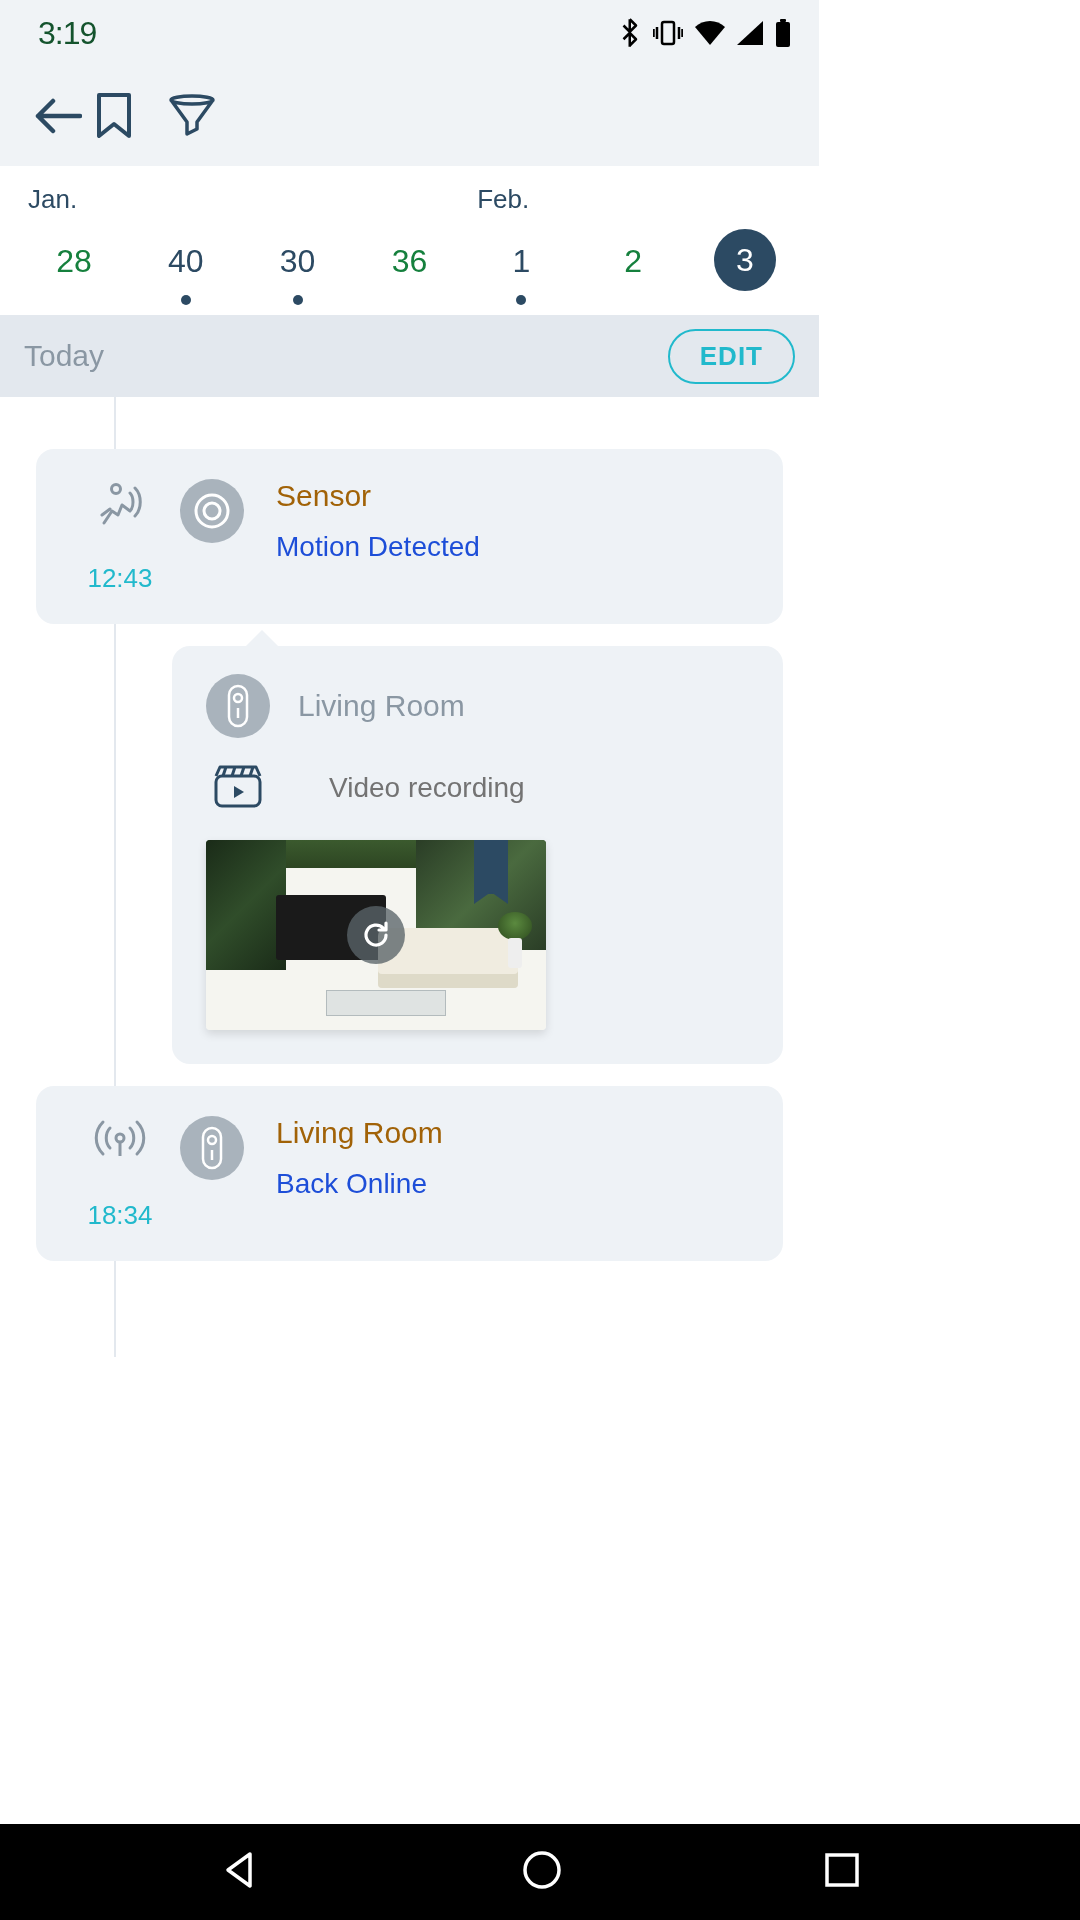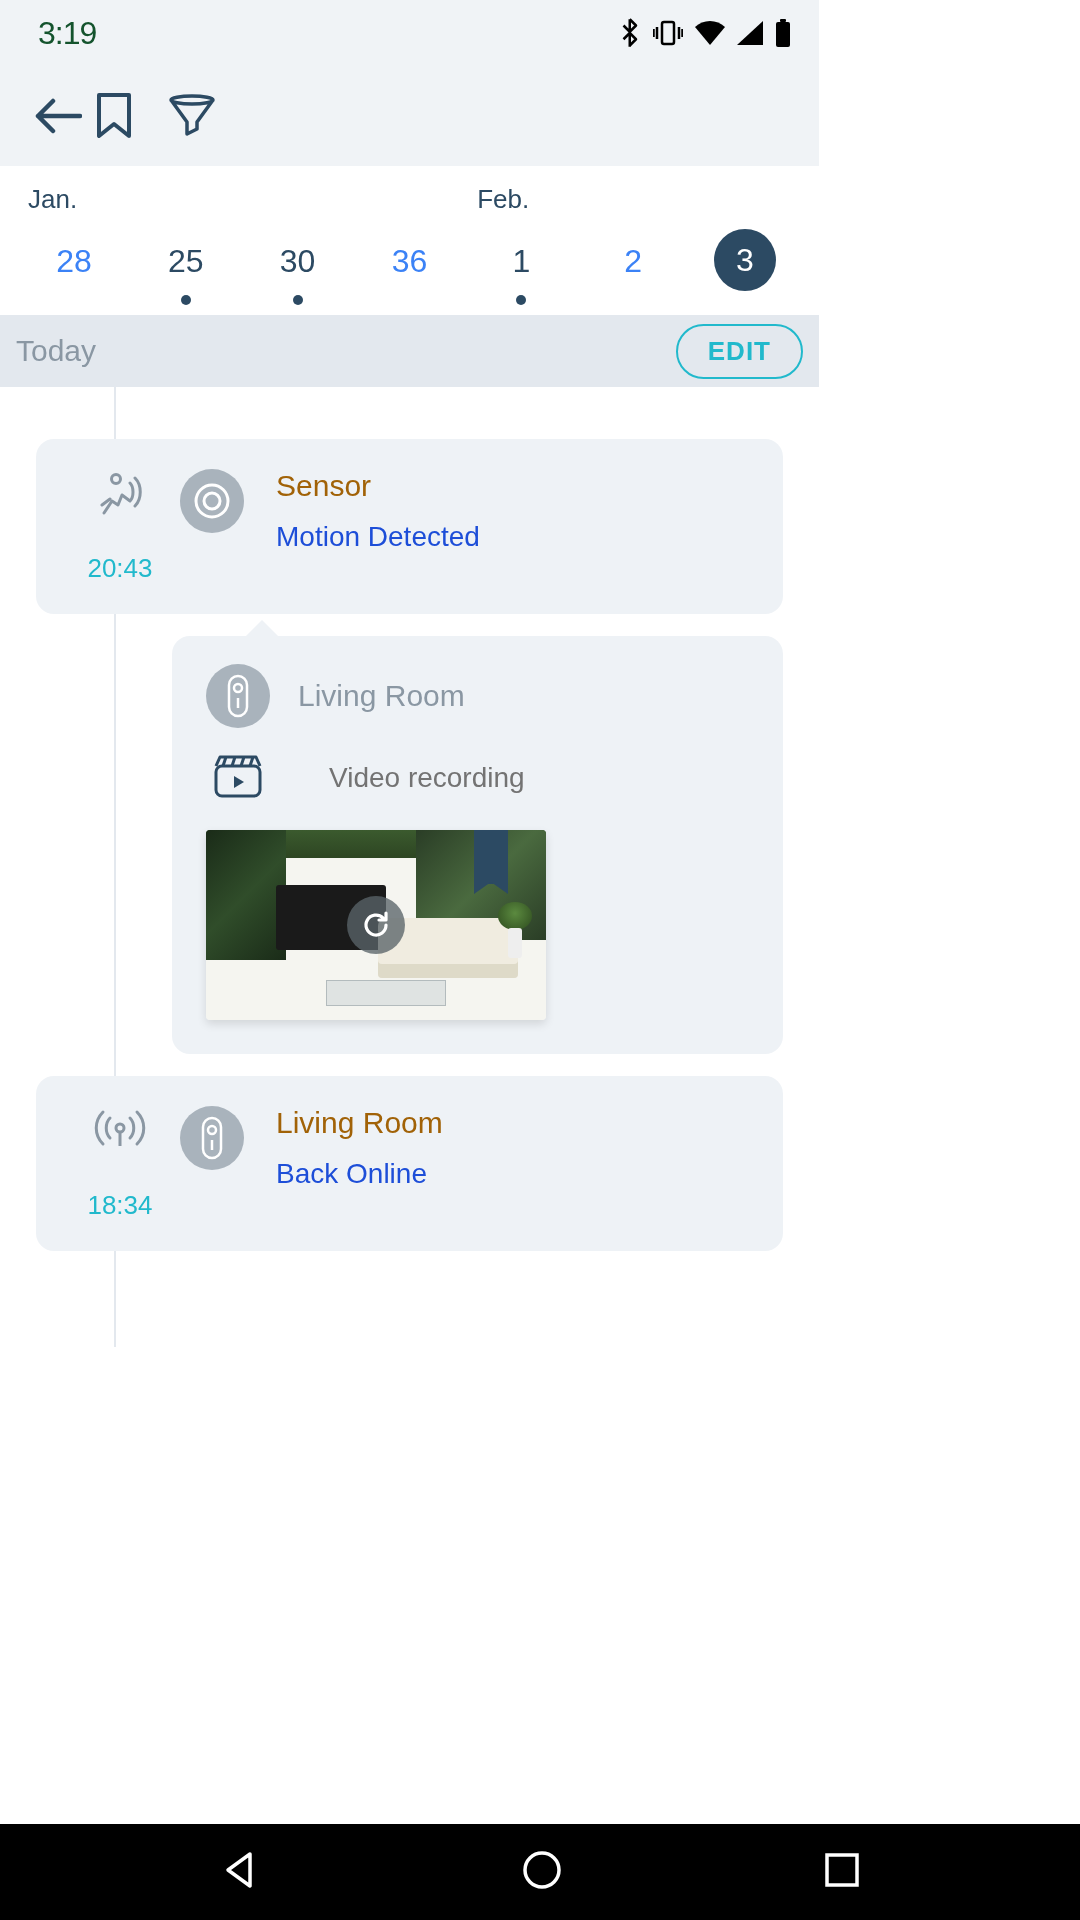--- a/index.html
+++ b/index.html
@@ -17,26 +17,26 @@
   .hdr-btn { width: 56px; height: 56px; display: flex; align-items: center; justify-content: center; }
   .hdr-spacer { width: 22px; }
 
   
   .cal-strip { background: #fff; padding: 18px 0 10px 0; }
   .cal-months { display: flex; padding: 0 28px; font-size: 26px; font-weight: 500; color: #2c4a63; }
   .cal-months .m2 { margin-left: 400px; }
   .cal-days { display: flex; justify-content: space-around; align-items: flex-start; margin-top: 14px; padding: 0 18px; }
   .cal-day { width: 64px; display: flex; flex-direction: column; align-items: center; position: relative; }
   .cal-day-num { font-size: 32px; font-weight: 500; color: #2c4a63; line-height: 64px; }
-  .cal-day.faded .cal-day-num { color: #3b82f6; }
+  .cal-day.faded .cal-day-num { color: #15803d; }
   .cal-day.selected .cal-day-num { color: #fff; background: #2c4a63; width: 62px; height: 62px; border-radius: 50%; display: flex; align-items: center; justify-content: center; }
   .cal-dot { width: 10px; height: 10px; border-radius: 50%; background: #2c4a63; margin-top: 2px; }
 
   
-  .section-bar { height: 72px; background: #e3e8ee; display: flex; align-items: center; justify-content: space-between; padding: 0 16px; }
+  .section-bar { height: 82px; background: #e3e8ee; display: flex; align-items: center; justify-content: space-between; padding: 0 24px; }
   .section-title { font-size: 30px; color: #8a97a3; }
   .edit-btn { border: 2.5px solid #21b9cc; color: #21b9cc; font-size: 26px; font-weight: 600; letter-spacing: 1px; padding: 10px 30px; border-radius: 32px; background: transparent; }
 
   
   .timeline { position: relative; padding-top: 30px; padding-bottom: 30px; height: 960px; overflow: hidden; }
   .timeline-rail { position: absolute; left: 114px; top: 0; bottom: 0; width: 2px; background: #e3e8ee; }
 
   .ev-card { background: #eef2f6; border-radius: 18px; margin: 22px 36px; display: flex; padding: 30px 24px; position: relative; }
   .ev-left { width: 120px; display: flex; flex-direction: column; align-items: center; }
   .ev-left-icon { width: 56px; height: 56px; color: #8a97a3; }
@@ -120,21 +120,21 @@
 <div class="cal-strip">
   <div class="cal-months">
     <span>Jan.</span>
     <span class="m2">Feb.</span>
   </div>
   <div class="cal-days">
     <div class="cal-day faded">
         <span class="cal-day-num">28</span>
       </div>
     <div class="cal-day">
-        <span class="cal-day-num">25</span>
+        <span class="cal-day-num">40</span>
         <span class="cal-dot"></span>
       </div>
     <div class="cal-day">
         <span class="cal-day-num">30</span>
         <span class="cal-dot"></span>
       </div>
     <div class="cal-day faded">
         <span class="cal-day-num">36</span>
       </div>
     <div class="cal-day">
@@ -159,21 +159,21 @@
   <div class="timeline-rail"></div>
 
   <div class="ev-card">
     <div class="ev-left">
       <span class="ev-left-icon">
         <svg width="56" height="56" viewBox="0 0 56 56">
             <circle cx="24" cy="10" r="4.5" stroke="#8a97a3" stroke-width="3" fill="none"></circle>
             <path d="M12 44l8-12 6 4 4-10 8 6M18 30l-8 6m28-22c4 4 4 14 0 18m5-23c7 7 7 21 0 28" stroke="#8a97a3" stroke-width="3" fill="none" stroke-linecap="round" stroke-linejoin="round"></path>
           </svg>
       </span>
-      <span class="ev-time">20:43</span>
+      <span class="ev-time">12:43</span>
     </div>
     <div class="ev-body">
       <span class="ev-round-icon">
         <svg width="38" height="38" viewBox="0 0 38 38">
             <circle cx="19" cy="19" r="16" stroke="#fff" stroke-width="3" fill="none"></circle>
             <circle cx="19" cy="19" r="8" stroke="#fff" stroke-width="3" fill="none"></circle>
           </svg>
       </span>
       <div class="ev-text">
         <span class="ev-source">Sensor</span>

